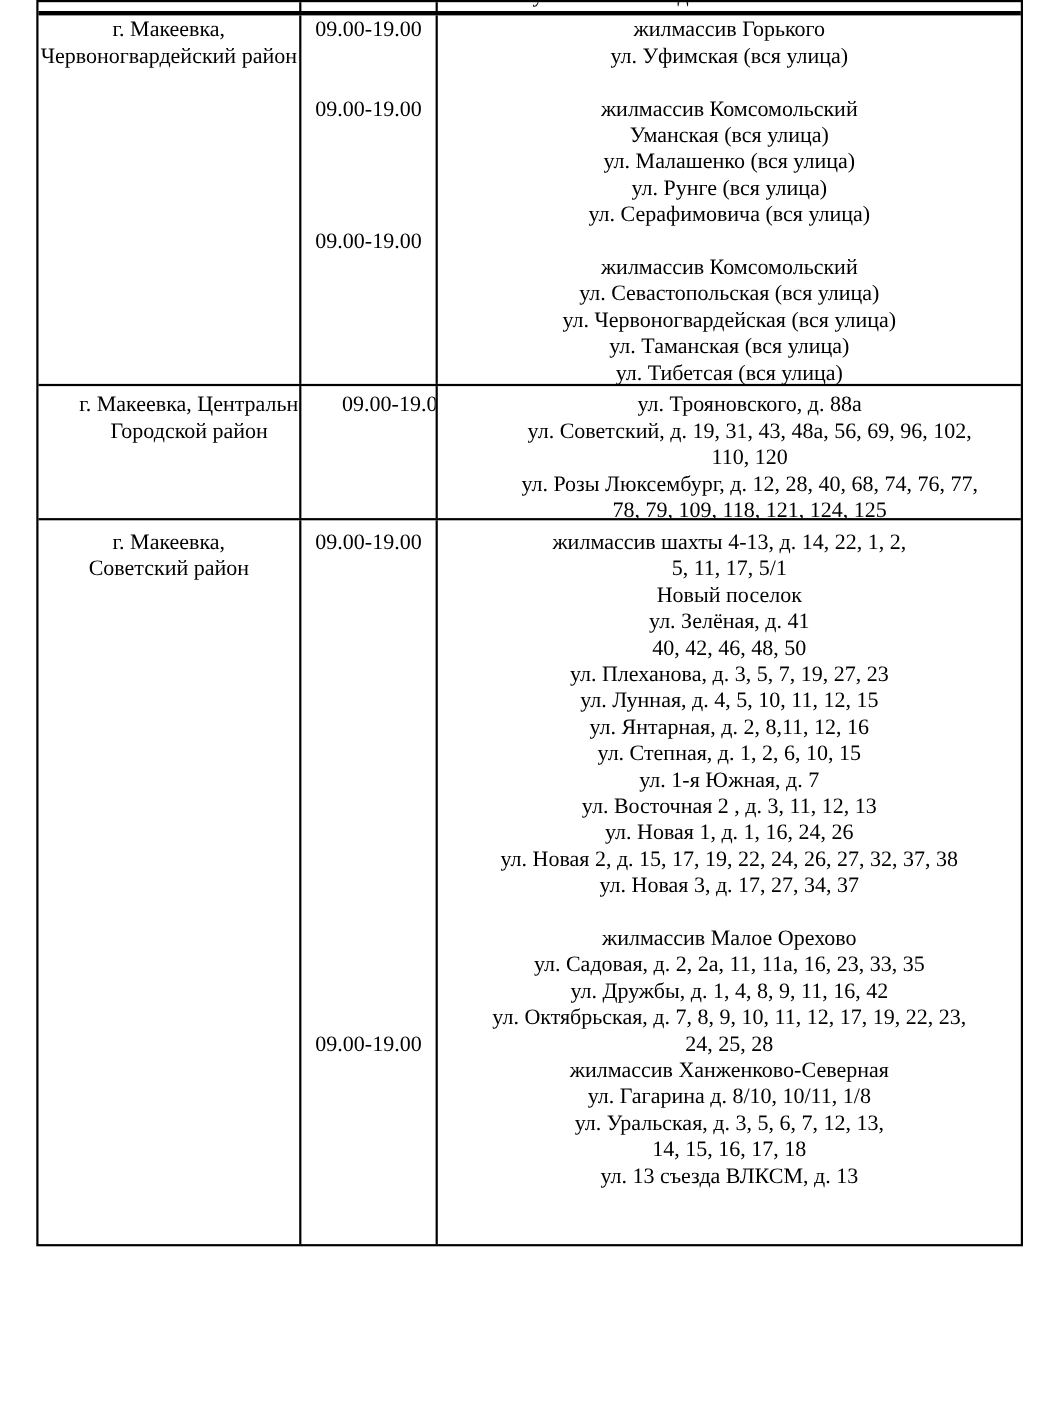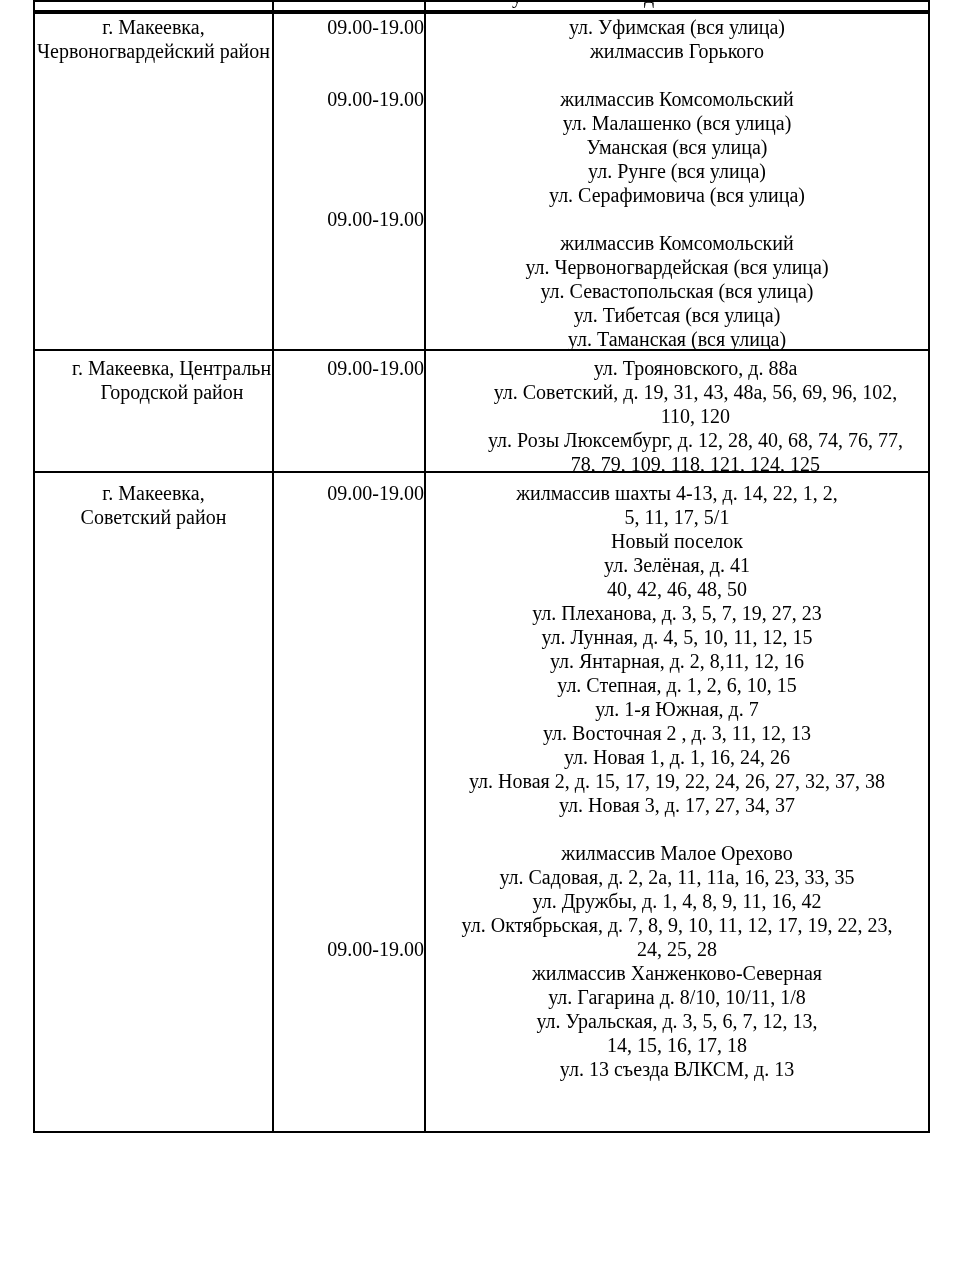--- a/index.html
+++ b/index.html
@@ -29,21 +29,21 @@
   .r2 { height: 120px; }
   .r3 { height: 658px; }
   .cell {
     box-sizing: border-box;
     overflow: hidden;
     text-align: center;
     font-size: 20px;
     position: relative;
   }
   .c1 { width: 239px; border-right: 2px solid #000; }
-  .c2 { width: 152px; border-right: 2px solid #000; text-align: right; }
+  .c2 { width: 124px; border-right: 2px solid #000; }
   .c3 { flex: 1; }
   .r1 .cell { padding-top: 1px; }
   .r2 .cell { padding-top: 5px; padding-left: 37px; }
   .r3 .cell { padding-top: 8px; }
   .line { height: 24px; line-height: 24px; white-space: nowrap; }
   .frag { position: absolute; top: -16px; line-height: 20px; font-size: 20px; }
   .frag-1 { left: 86px; }
   .frag-2 { left: 218px; }
 </style>
 </head>
@@ -71,34 +71,34 @@
           <div class="line"></div>
           <div class="line"></div>
           <div class="line">09.00-19.00</div>
           <div class="line"></div>
           <div class="line"></div>
           <div class="line"></div>
           <div class="line"></div>
           <div class="line">09.00-19.00</div>
         </div>
       <div class="cell c3">
+          <div class="line">жилмассив Горького</div>
           <div class="line">ул. Уфимская (вся улица)</div>
-          <div class="line">жилмассив Горького</div>
           <div class="line"></div>
           <div class="line">жилмассив Комсомольский</div>
+          <div class="line">Уманская (вся улица)</div>
           <div class="line">ул. Малашенко (вся улица)</div>
-          <div class="line">Уманская (вся улица)</div>
           <div class="line">ул. Рунге (вся улица)</div>
           <div class="line">ул. Серафимовича (вся улица)</div>
           <div class="line"></div>
           <div class="line">жилмассив Комсомольский</div>
+          <div class="line">ул. Севастопольская (вся улица)</div>
           <div class="line">ул. Червоногвардейская (вся улица)</div>
-          <div class="line">ул. Севастопольская (вся улица)</div>
+          <div class="line">ул. Таманская (вся улица)</div>
           <div class="line">ул. Тибетсая (вся улица)</div>
-          <div class="line">ул. Таманская (вся улица)</div>
         </div>
     </div>
 
     <div class="row r2">
       <div class="cell c1">
           <div class="line">г. Макеевка, Центрально-</div>
           <div class="line">Городской район</div>
         </div>
       <div class="cell c2">
           <div class="line">09.00-19.00</div>

